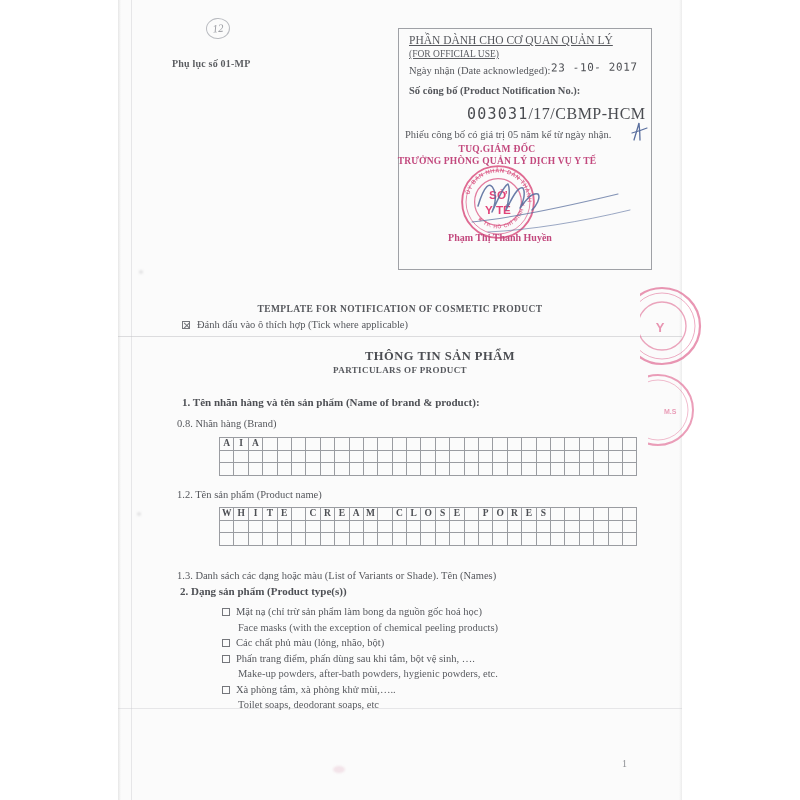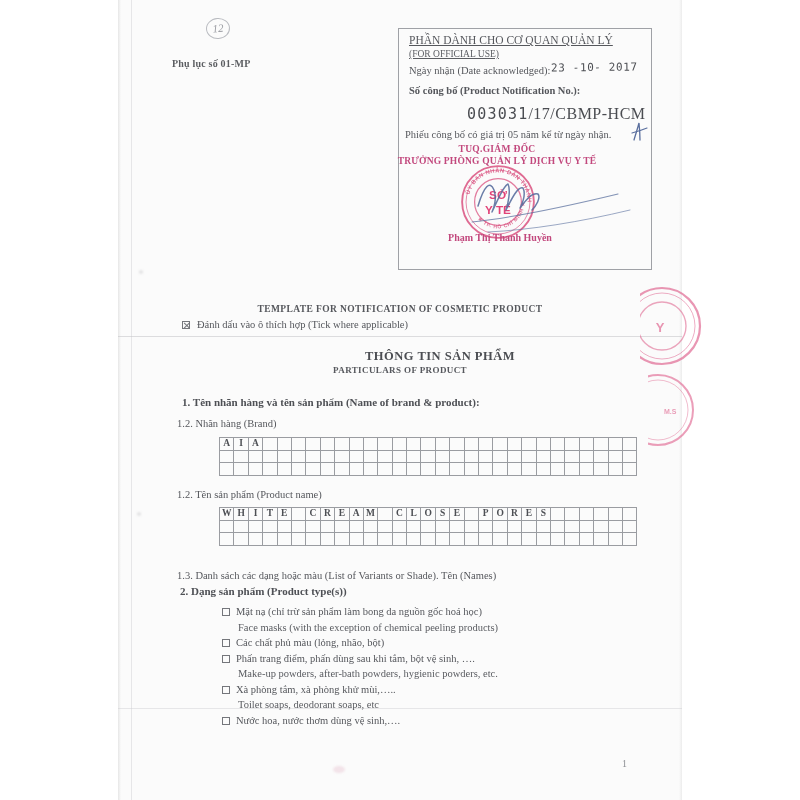--- a/index.html
+++ b/index.html
@@ -500,21 +500,21 @@
   <div class="main-subtitle">TEMPLATE FOR NOTIFICATION OF COSMETIC PRODUCT</div>
 
   <div class="tick-note">
     <span class="cbx x"></span><span>Đánh dấu vào ô thích hợp (Tick where applicable)</span>
   </div>
 
   <div class="sec-title">THÔNG TIN SẢN PHẨM</div>
   <div class="sec-subtitle">PARTICULARS OF PRODUCT</div>
 
   <div class="item1">1. Tên nhãn hàng và tên sản phẩm (Name of brand &amp; product):</div>
-  <div class="item11">1.2. Nhãn hàng (Brand)</div>
+  <div class="item11">0.8. Nhãn hàng (Brand)</div>
 
   <table class="grid" id="grid-brand">
       <tbody>
         <tr>
           <td>A</td>
           <td>I</td>
           <td>A</td>
           <td></td>
           <td></td>
           <td></td>
@@ -720,19 +720,16 @@
         <div class="type-vi"><span class="cbx"></span><span>Các chất phủ màu (lỏng, nhão, bột)</span></div>
       </div>
       <div class="type-row">
         <div class="type-vi"><span class="cbx"></span><span>Phấn trang điểm, phấn dùng sau khi tắm, bột vệ sinh, ….</span></div>
         <div class="type-en">Make-up powders, after-bath powders, hygienic powders, etc.</div>
       </div>
       <div class="type-row">
         <div class="type-vi"><span class="cbx"></span><span>Xà phòng tắm, xà phòng khử mùi,…..</span></div>
         <div class="type-en">Toilet soaps, deodorant soaps, etc</div>
       </div>
-      <div class="type-row">
-        <div class="type-vi"><span class="cbx"></span><span>Nước hoa, nước thơm dùng vệ sinh,….</span></div>
-      </div>
     </div>
 
   <div class="page-no">1</div>
 </div>
 
 </body></html>

